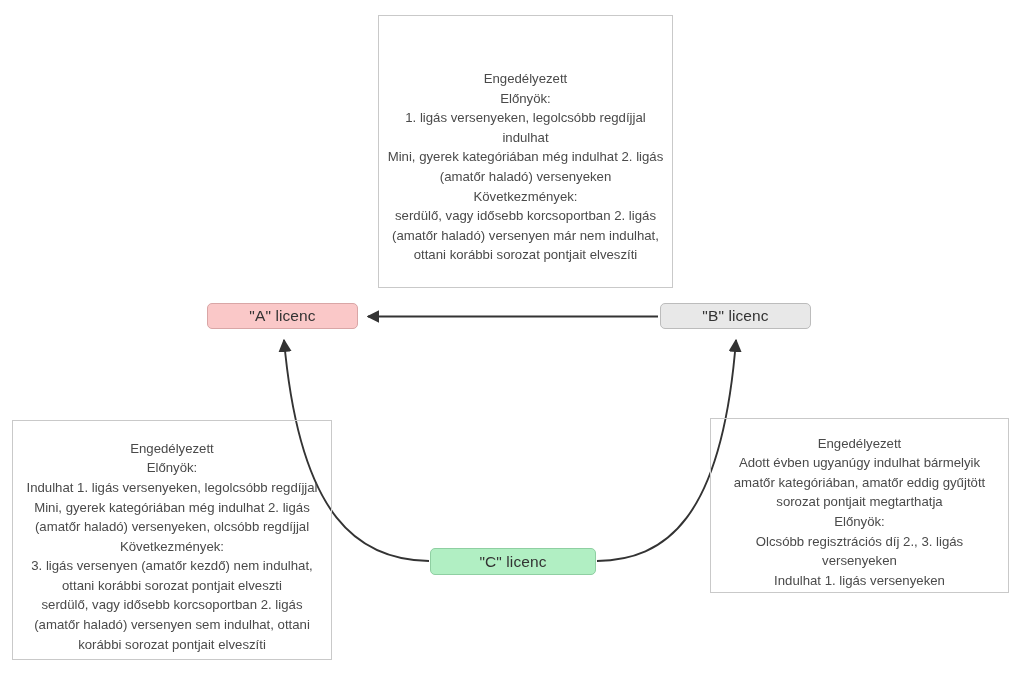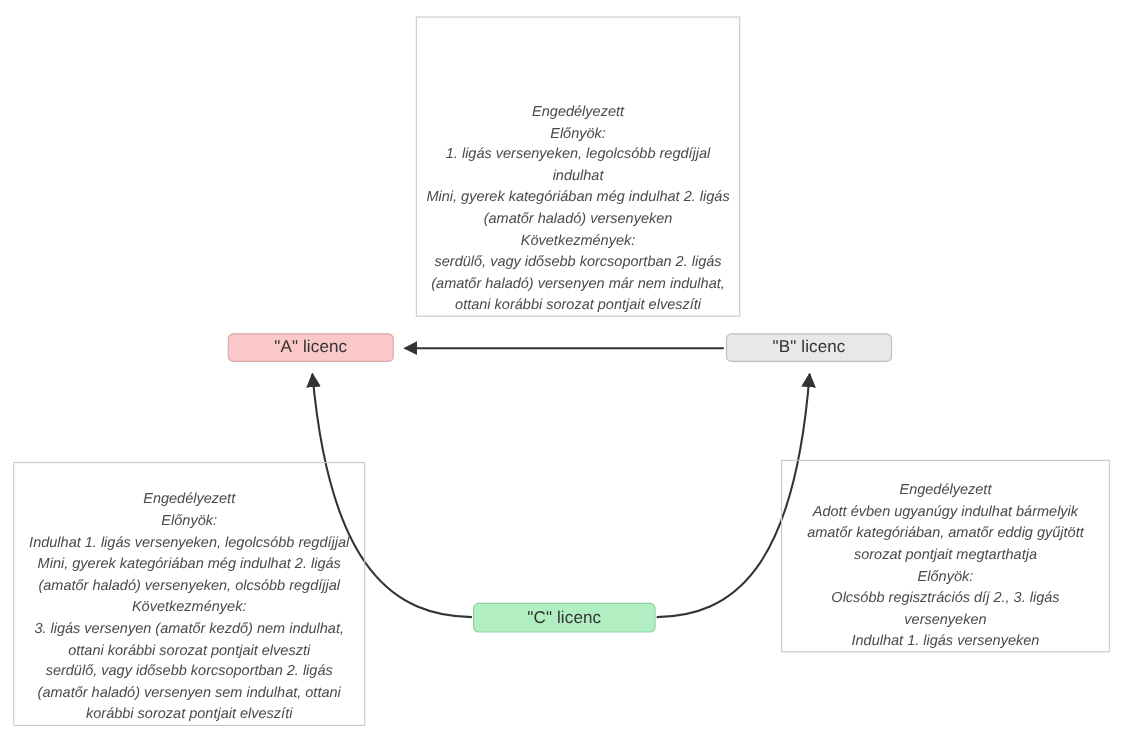--- a/index.html
+++ b/index.html
@@ -28,23 +28,22 @@
     pointer-events: none;
   }
 
   
   .note-box {
     position: absolute;
     box-sizing: border-box;
     border: 1px solid #c9c9c9;
     background: transparent;
     display: flex;
-    align-items: flex-end;
+    align-items: center;
     justify-content: center;
-    font-style: italic;
   }
   .note-text {
     text-align: center;
     color: #4a4a4a;
     font-size: 13.2px;
     line-height: 19.6px;
     white-space: pre-line;
     padding: 0 6px;
     font-family: "Liberation Sans", sans-serif;
   }

